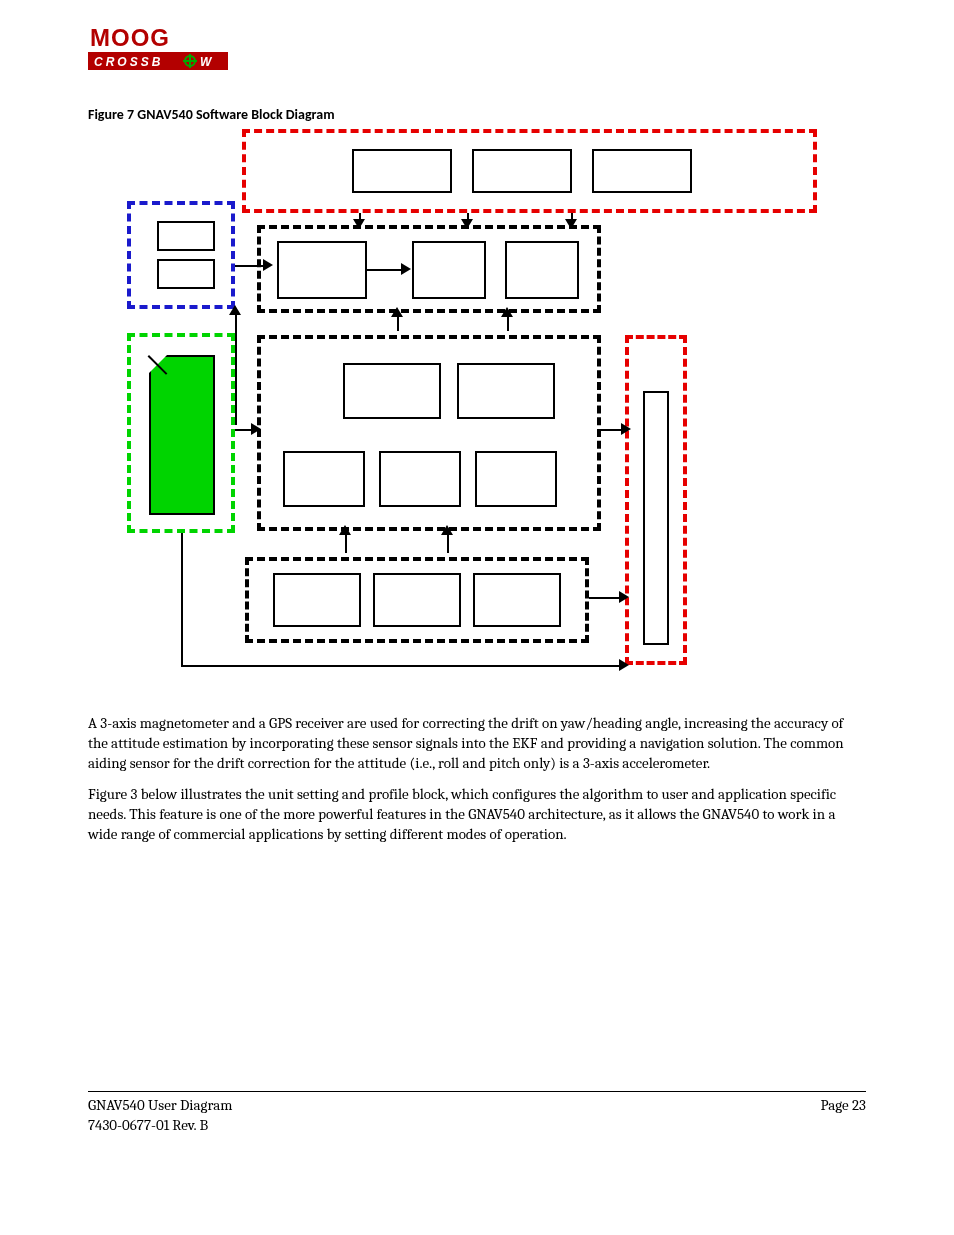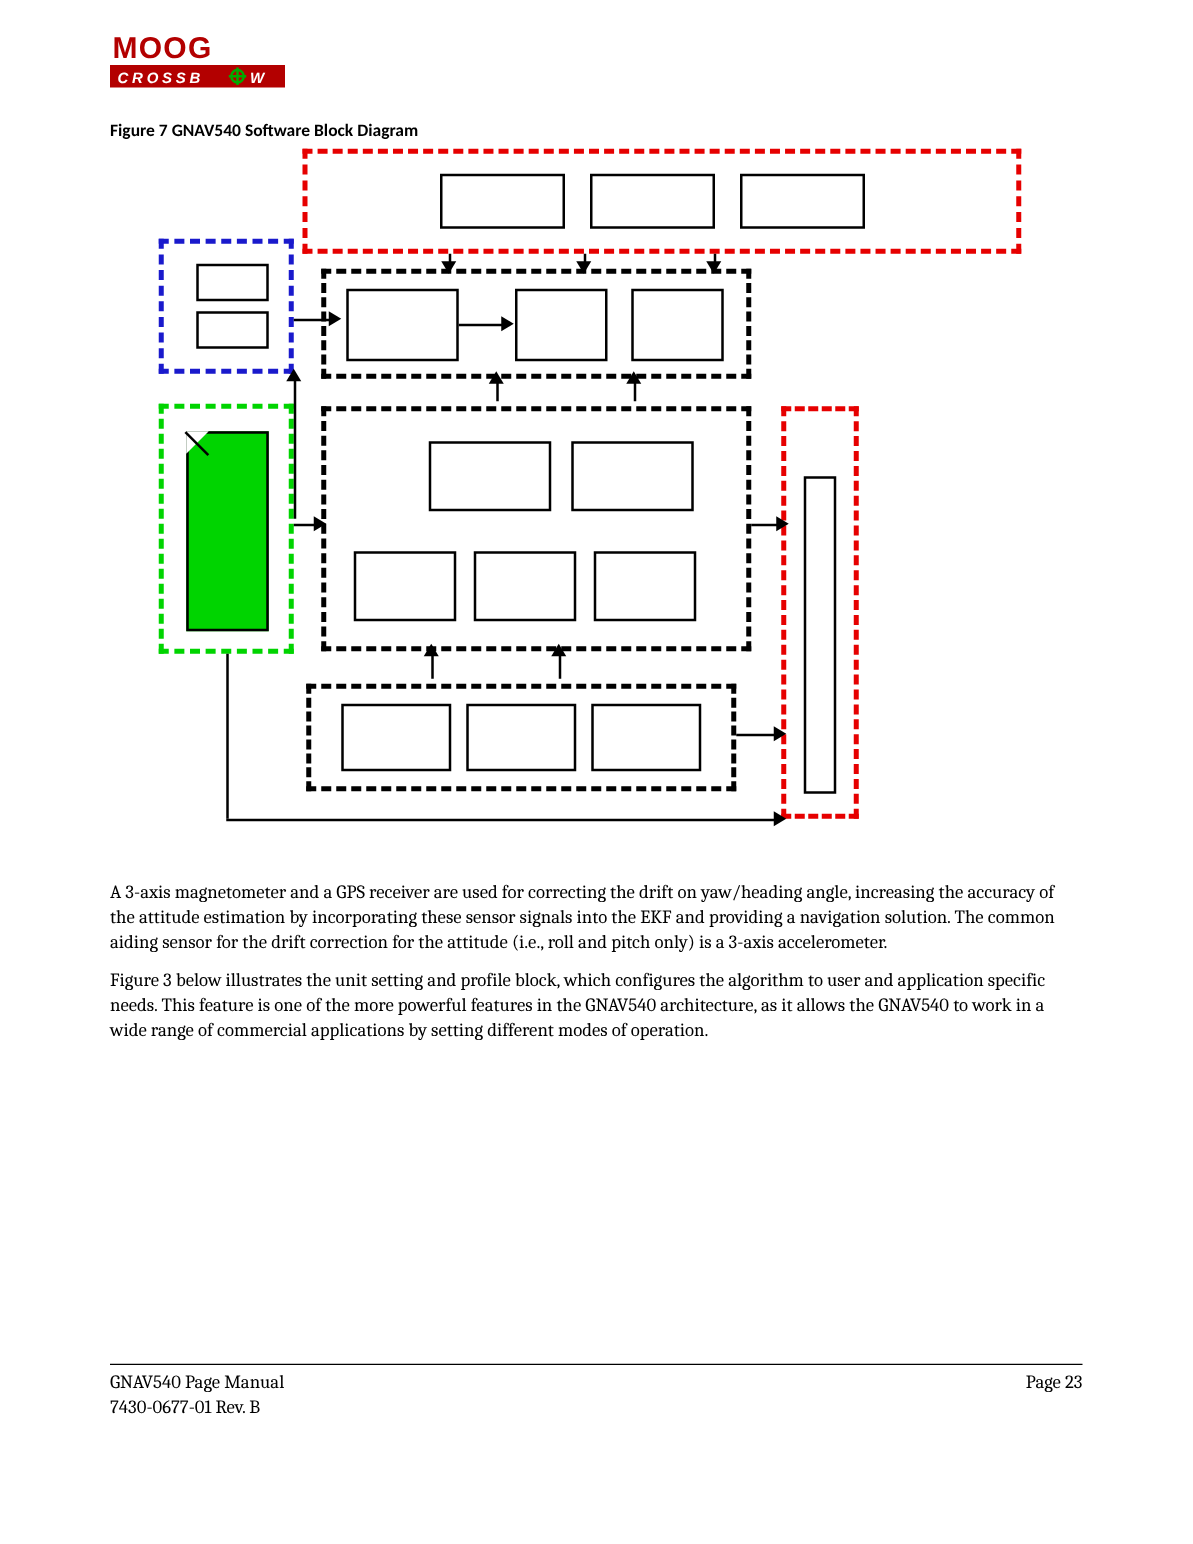--- a/index.html
+++ b/index.html
@@ -11,21 +11,21 @@
     color: #000;
     position: relative;
   }
   .page {
     padding: 20px 88px 0 88px;
     position: relative;
     height: 100%;
   }
   .logo {
     margin-top: 4px;
-    margin-bottom: 20px;
+    margin-bottom: 30px;
   }
   .figure-caption {
     font-family: Calibri, "Segoe UI", Arial, sans-serif;
     font-weight: 700;
     font-size: 14px;
     margin-bottom: 6px;
     color: #000;
   }
   .diagram-wrap {
     display: flex;
@@ -200,19 +200,19 @@
     </div>
   </div>
 
   <div class="body-text">
     <p>A 3-axis magnetometer and a GPS receiver are used for correcting the drift on yaw/heading angle, increasing the accuracy of the attitude estimation by incorporating these sensor signals into the EKF and providing a navigation solution. The common aiding sensor for the drift correction for the attitude (i.e., roll and pitch only) is a 3-axis accelerometer.</p>
     <p>Figure 3 below illustrates the unit setting and profile block, which configures the algorithm to user and application specific needs.  This feature is one of the more powerful features in the GNAV540 architecture, as it allows the GNAV540 to work in a wide range of commercial applications by setting different modes of operation.</p>
   </div>
 
   <div class="footer">
     <div class="footer-left">
-      <div>GNAV540 Page Manual</div>
+      <div>GNAV540 User Diagram</div>
       <div>7430-0677-01  Rev. B</div>
     </div>
     <div>Page 23</div>
   </div>
 
 </div>
 
 </body></html>

